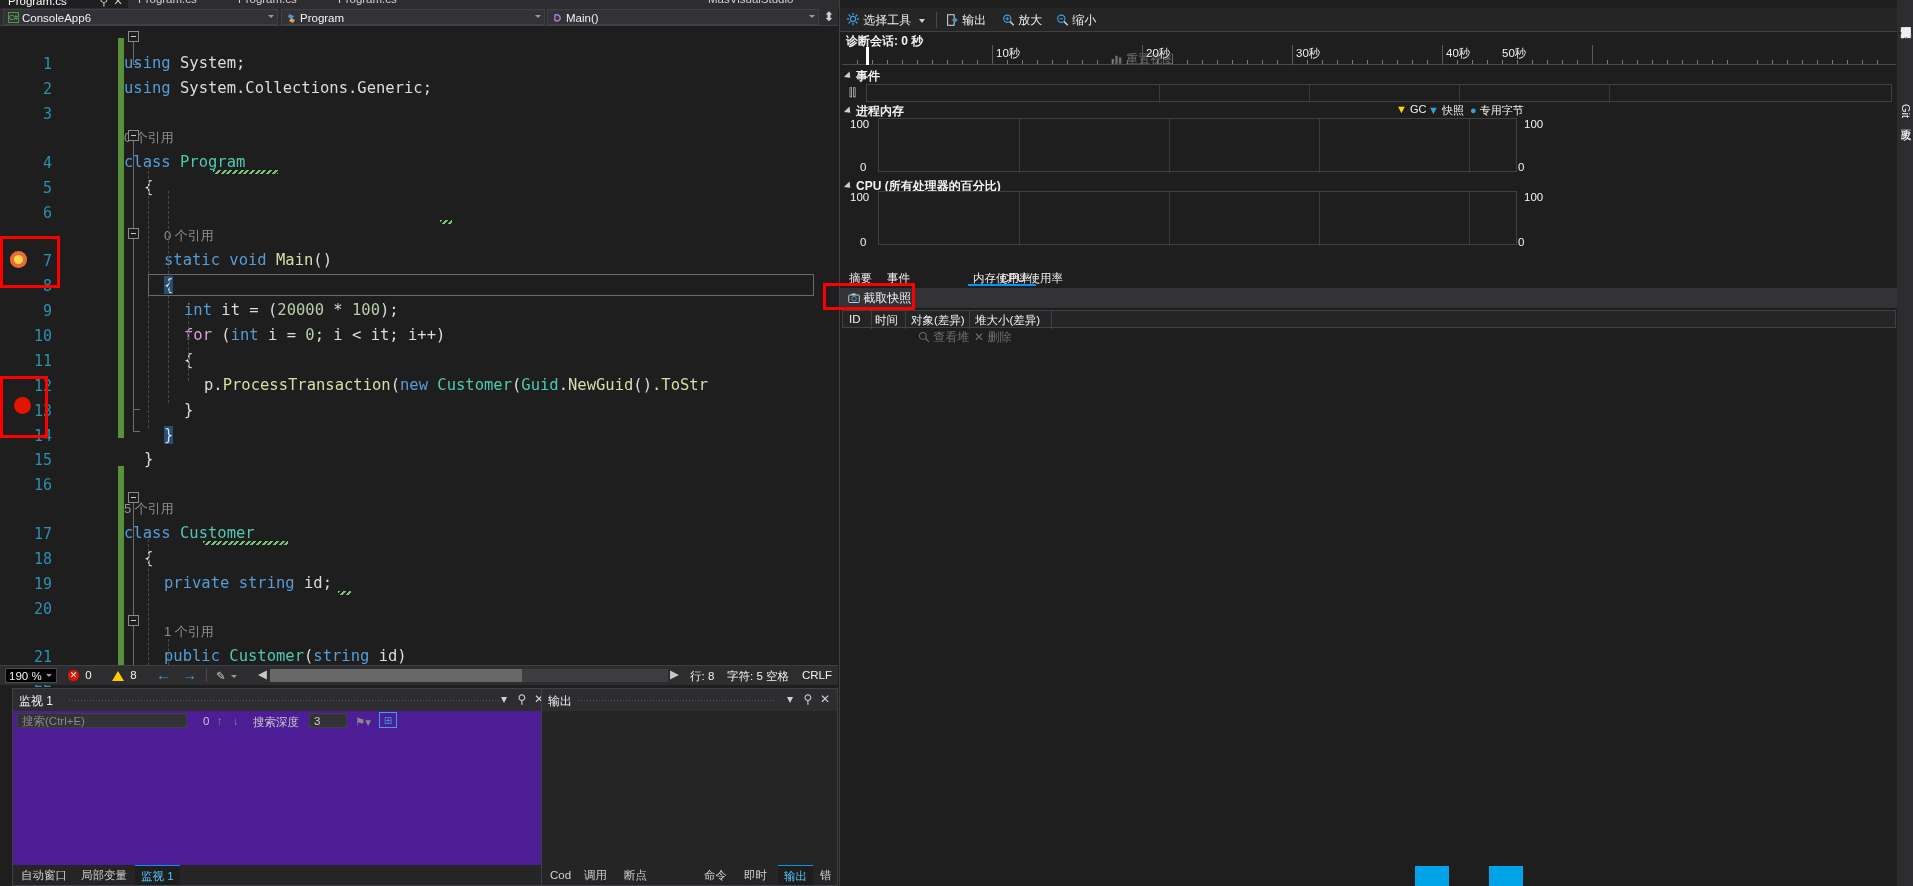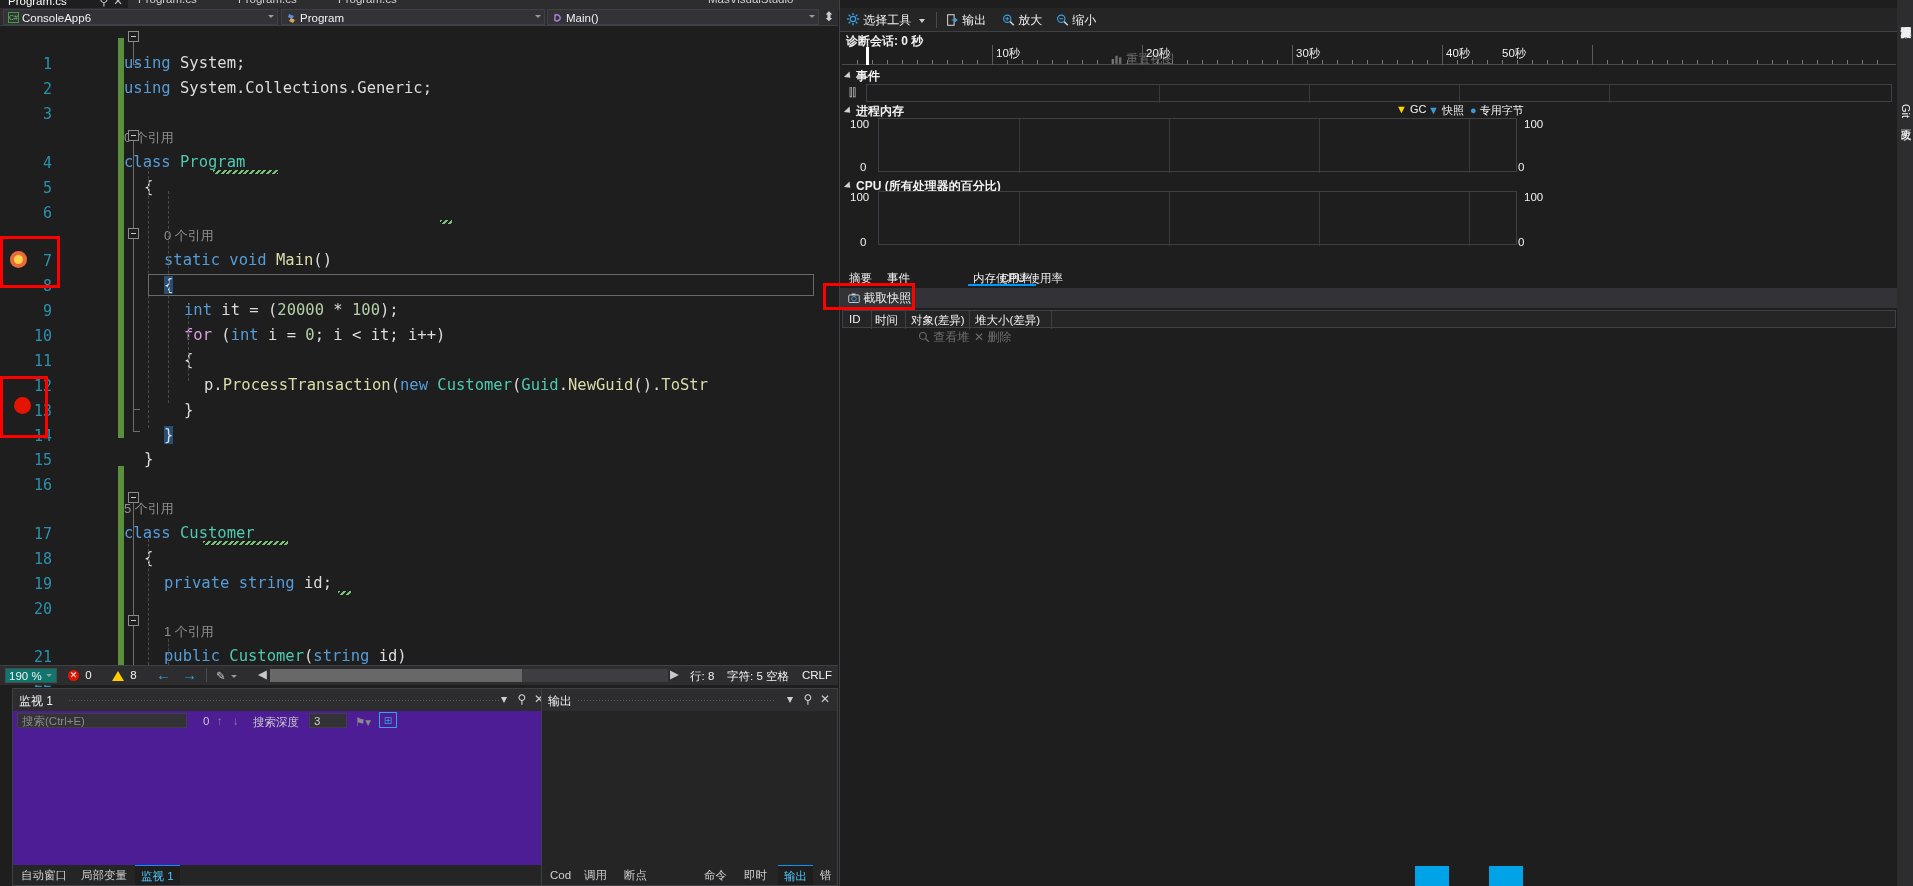--- a/index.html
+++ b/index.html
@@ -288,21 +288,21 @@
   <div class="abs" style="left:14px;top:370px;width:22px;height:22px;">
     <div class="bp-dot" style="left:0;top:1px;width:17px;height:17px;background:#e51400;"></div>
   </div>
 </div>
 
 <div class="redbox" id="ann0" style="left: 0px; top: 236px; width: 60px; height: 52px; border-color: rgb(255, 0, 0);"></div>
 <div class="redbox" id="ann1" style="left: 0px; top: 376px; width: 48px; height: 62px; border-color: rgb(255, 0, 0);"></div>
 <div class="redbox" id="ann2" style="left: 823px; top: 283px; width: 92px; height: 27px; border-color: rgb(255, 0, 0);"></div>
 
 <div class="abs" id="edstatus">
-  <div class="sbi" style="left:5px;width:52px;height:15px;top:2px;border:1px solid #4a4a4a;background:#0f766e;line-height:15px;padding-left:3px;">
+  <div class="sbi" style="left:5px;width:52px;height:15px;top:2px;border:1px solid #4a4a4a;background:#000000;line-height:15px;padding-left:3px;">
     <span>190 %</span>
     <span style="position:absolute;right:4px;top:5px;width:0;height:0;border-left:3px solid transparent;border-right:3px solid transparent;border-top:3px solid #9a9a9a;"></span>
   </div>
   <div class="sbi" style="left:68px;">
     <span style="display:inline-block;width:11px;height:11px;border-radius:50%;background:#e51400;color:#fff;font-size:9px;text-align:center;line-height:11px;vertical-align:middle;">✕</span>
     <span style="margin-left:3px;">0</span>
   </div>
   <div class="sbi" style="left:112px;">
     <span style="display:inline-block;width:0;height:0;border-left:6px solid transparent;border-right:6px solid transparent;border-bottom:10px solid #ffcc00;vertical-align:middle;"></span>
     <span style="margin-left:3px;">8</span>

